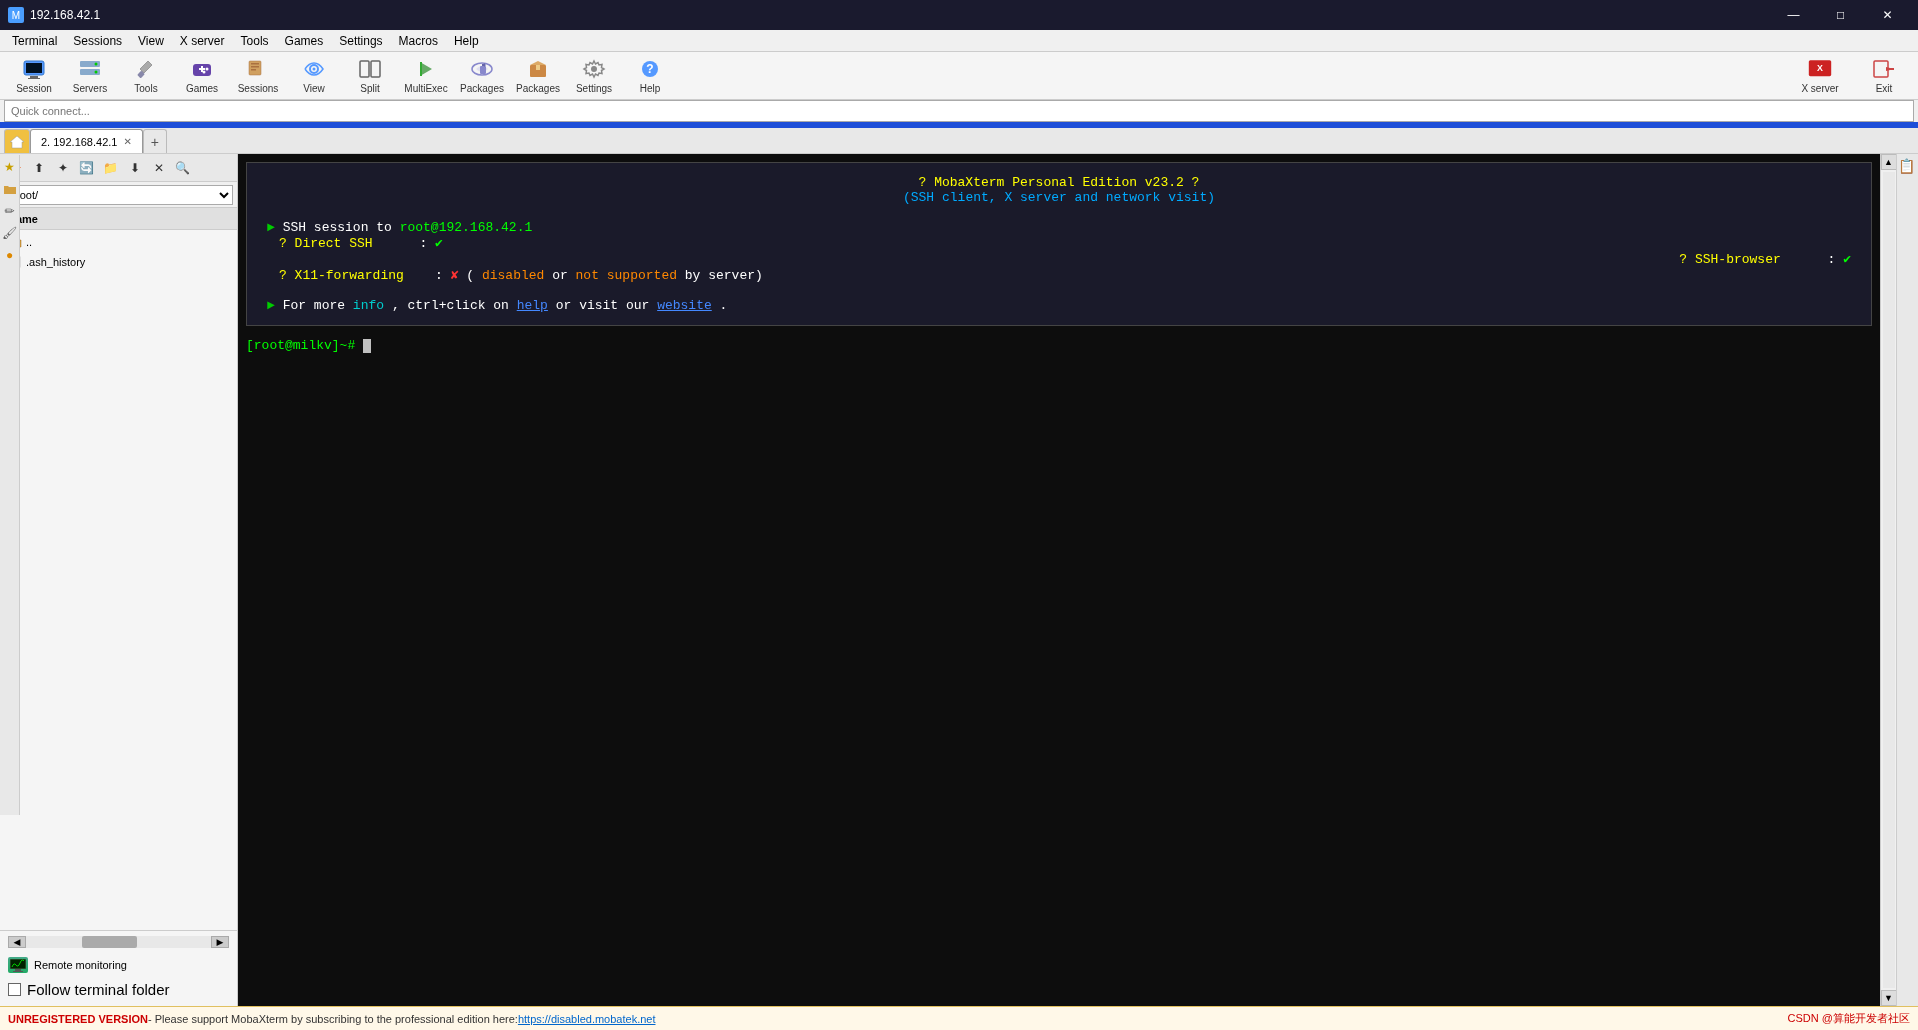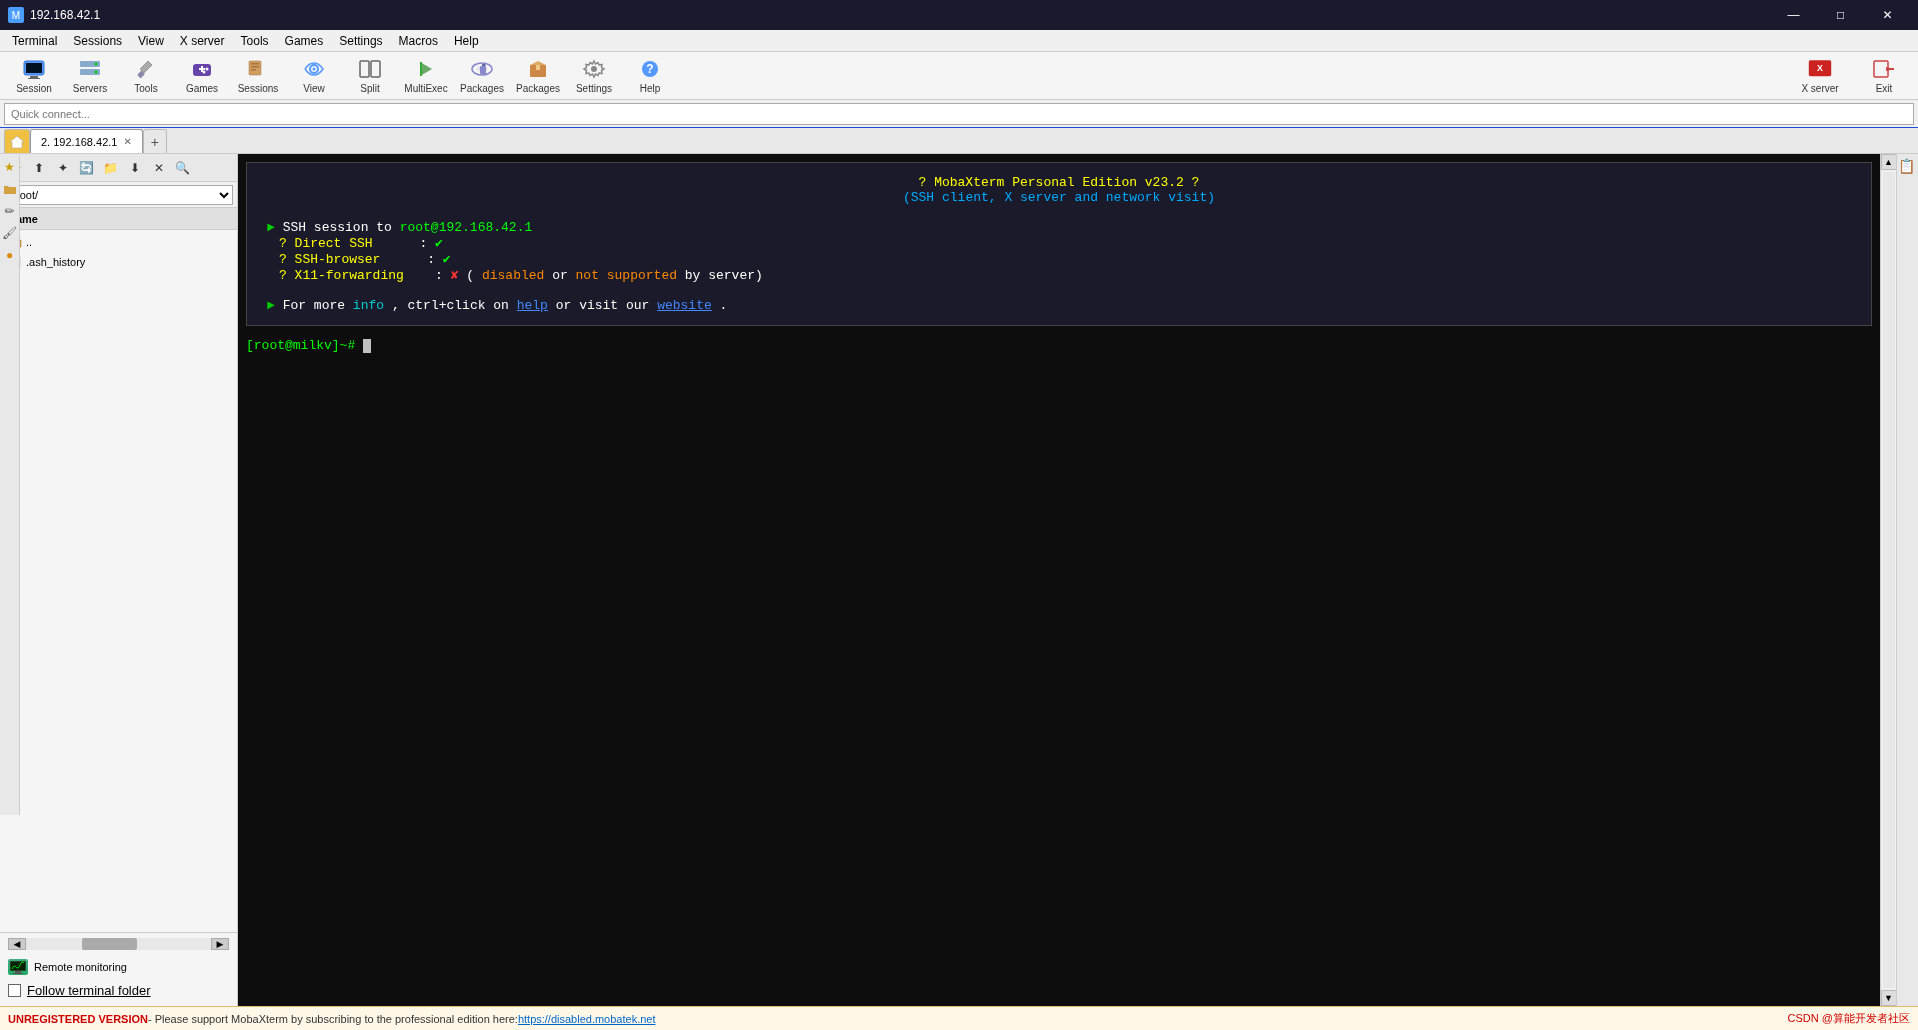--- a/index.html
+++ b/index.html
@@ -112,21 +112,21 @@
       gap: 8px;
     }
 
     
     .quick-connect-bar {
       background: #f0f0f0;
       height: 28px;
       display: flex;
       align-items: center;
       padding: 0 4px;
-      border-bottom: 1px solid #1d4ed8;
+      border-bottom: 6px solid #1d4ed8;
     }
     .quick-connect-input {
       flex: 1;
       height: 22px;
       border: 1px solid #aaa;
       padding: 0 6px;
       font-size: 11px;
       background: white;
       color: #555;
     }
@@ -299,22 +299,21 @@
       border-radius: 2px;
       display: flex;
       align-items: center;
       justify-content: center;
     }
     .follow-folder {
       display: flex;
       align-items: center;
       gap: 6px;
       padding: 4px 0;
-      font-size: 13px;
-      text-decoration: underline;
+      font-size: 15px;
     }
     .checkbox {
       width: 13px;
       height: 13px;
       border: 1px solid #666;
       background: white;
       display: flex;
       align-items: center;
       justify-content: center;
       cursor: pointer;
@@ -705,21 +704,21 @@
         <div>
           <span class="arrow-green">►</span>
           <span class="text-white"> SSH session to </span>
           <span class="text-green">root@192.168.42.1</span>
         </div>
         <div style="padding-left: 12px;">
           <span class="text-yellow">  ? Direct SSH</span>
           <span class="text-white"> &nbsp;&nbsp;&nbsp;&nbsp; : </span>
           <span class="check-mark">✔</span>
         </div>
-        <div style="padding-left: 12px;">
+        <div style="padding-left: 12px; text-align: right;">
           <span class="text-yellow">  ? SSH-browser</span>
           <span class="text-white"> &nbsp;&nbsp;&nbsp;&nbsp; : </span>
           <span class="check-mark">✔</span>
         </div>
         <div style="padding-left: 12px;">
           <span class="text-yellow">  ? X11-forwarding</span>
           <span class="text-white"> &nbsp;&nbsp; : </span>
           <span class="cross-mark">✘</span>
           <span class="text-white"> (</span>
           <span class="text-orange">disabled</span>

